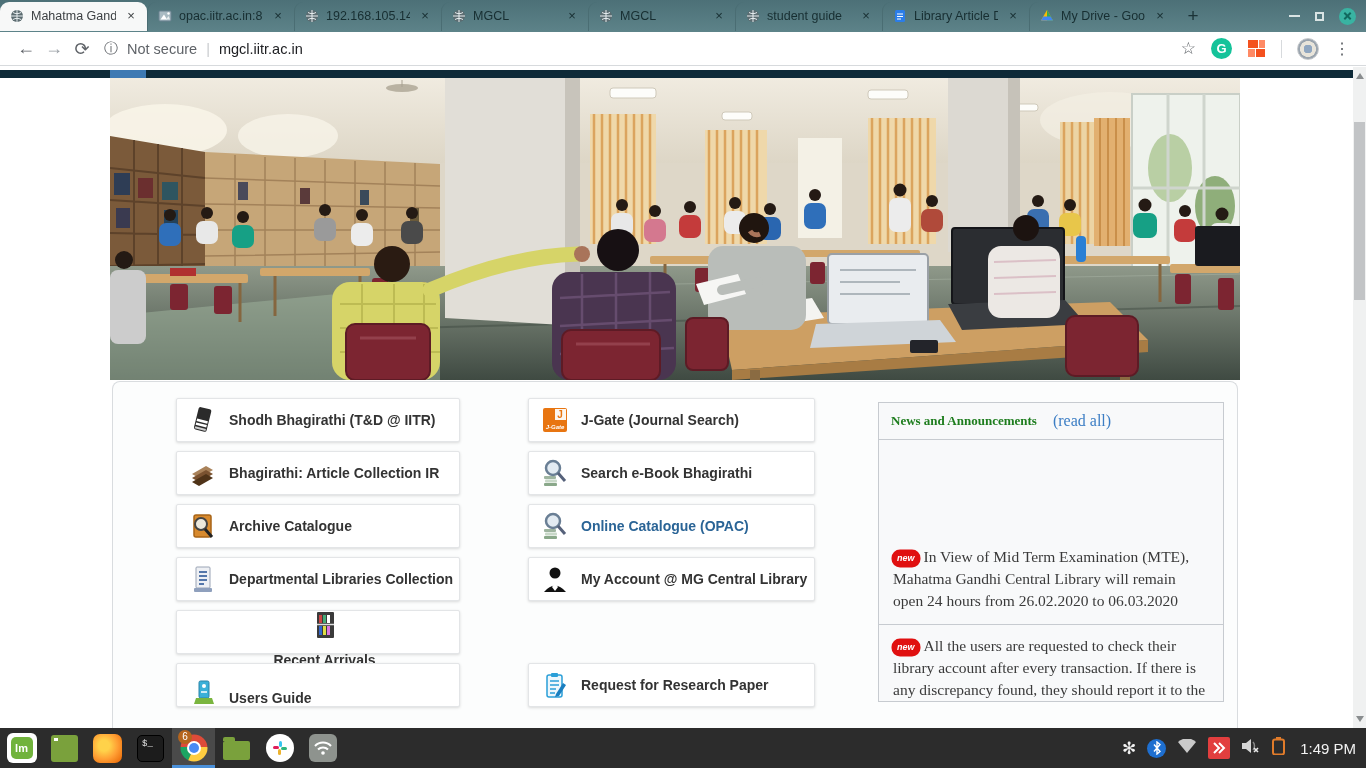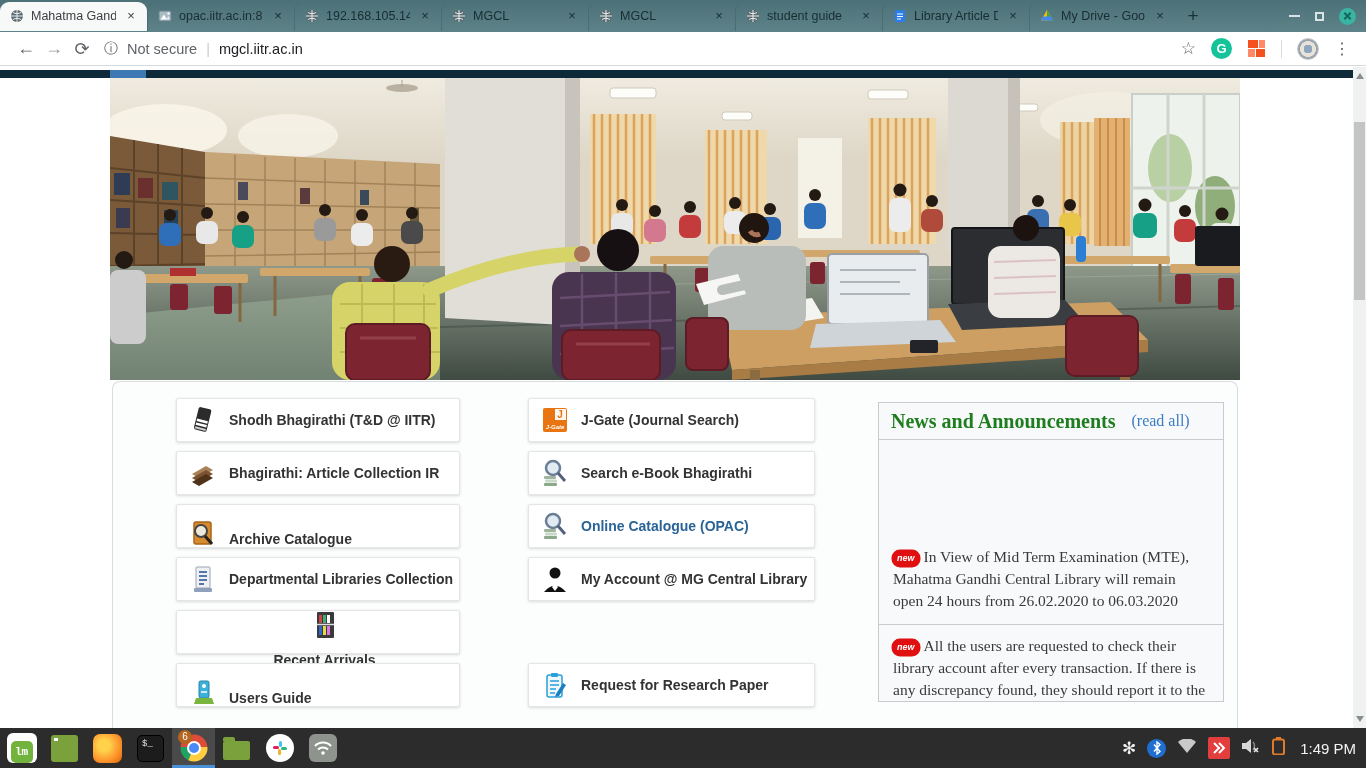--- a/index.html
+++ b/index.html
@@ -59,21 +59,21 @@
     gap:13px; padding-left:13px; font-size:14px; font-weight:bold; color:#333; cursor:pointer; }
   .menu-btn .mi { width:26px; height:28px; flex:none; }
   .col-mid { width:287px; }
   .opac-link { color:#2a6496; }
 
   
   .news { position:absolute; left:878px; top:335px; width:346px; height:300px;
     border:1px solid #c7cbd0; background:#f8f9fa; font-family:"Liberation Serif", serif; overflow:hidden; }
   .news-head { height:37px; display:flex; align-items:center; gap:16px; padding:0 12px;
     border-bottom:1px solid #c7cbd0; }
-  .news-title { color:#1e7d1e; font-weight:bold; font-size:20px; }
+  .news-title { color:#1e7d1e; font-weight:bold; font-size:13px; }
   .news-readall { color:#3b7dc4; font-size:16px; cursor:pointer; }
   .news-item { padding:10px 14px 12px; font-size:15.5px; line-height:22px; color:#3a3a3a; }
   .news-item.first { margin-top:96px; }
   .news-item.second { border-top:1px solid #c7cbd0; }
   .new-badge { display:inline-block; background:#e01010; color:#fff; font-family:"Liberation Sans",sans-serif;
     font-size:9px; font-weight:bold; font-style:italic; line-height:11px; padding:2px 4px; margin-right:5px;
     border-radius:7px; box-shadow:0 0 0 1.5px #e01010; transform:translateY(-1px); }
 
   
   .scrollbar { position:absolute; right:0; top:0; width:13px; height:661px; background:#f0f1f1; }
@@ -82,21 +82,21 @@
   .sb-down { bottom:6px; border-top:6px solid #8a8d8f; }
   .sb-thumb { position:absolute; left:1px; top:55px; width:11px; height:178px; background:#c2c4c6; }
 
   
   .taskbar { position:absolute; bottom:0; left:0; width:1366px; height:40px; background:#2c2c2c;
     display:flex; align-items:center; }
   .tb-slot { width:43px; height:40px; display:flex; align-items:center; justify-content:center; position:relative; }
   .tb-slot.active { background:#4a4a4a; box-shadow:inset 0 -3px 0 #4a90d9; }
   .badge { position:absolute; top:2px; left:6px; min-width:14px; height:14px; border-radius:7px;
     background:#b5651d; color:#fff; font-size:10px; line-height:14px; text-align:center; padding:0 2px; }
-  .mint-ic { width:30px; height:30px; background:#fff; border-radius:6px; display:flex; align-items:flex-end; justify-content:center;font-family:Liberation Mono, monospace; }
+  .mint-ic { width:30px; height:30px; background:#fff; border-radius:6px; display:flex; align-items:center; justify-content:center; }
   .mint-in { width:22px; height:22px; background:#71b33c; border-radius:5px; color:#fff; font-size:11px;
     font-weight:bold; display:flex; align-items:center; justify-content:center; }
   .desk-ic { width:27px; height:27px; background:#7aa13c; border-radius:3px; position:relative; }
   .desk-ic::before { content:""; position:absolute; top:3px; left:3px; width:4px; height:3px; background:#fff; }
   .ffox-ic { width:29px; height:29px; border-radius:7px;
     background:radial-gradient(circle at 38% 40%, #ffd24a 0 22%, #ff9e33 55%, #e66000 100%); }
   .term-ic { width:27px; height:27px; background:#1c1c1c; border:1px solid #000; border-radius:5px;
     color:#e8e8e8; font-size:9px; padding:3px 0 0 4px; font-family:"Liberation Mono",monospace; }
   .folder-ic { width:27px; height:19px; background:#7aa13c; border-radius:2px; position:relative; margin-top:4px; }
   .folder-ic::before { content:""; position:absolute; top:-4px; left:0; width:12px; height:4px; background:#7aa13c; border-radius:2px 2px 0 0; }
@@ -476,21 +476,21 @@
     <span>Shodh Bhagirathi (T&amp;D @ IITR)</span>
   </div>
   <div class="menu-btn" style="left:176px; top:384px;">
     <svg class="mi" viewBox="0 0 26 28">
         <polygon points="2,15 16,7 23,11 9,19" fill="#a9825a"></polygon>
         <polygon points="2,19 16,11 23,15 9,23" fill="#7a5230"></polygon>
         <polygon points="2,23 16,15 23,19 9,27" fill="#4f3318"></polygon>
       </svg>
     <span>Bhagirathi: Article Collection IR</span>
   </div>
-  <div class="menu-btn" style="left:176px; top:437px;align-items:flex-end;">
+  <div class="menu-btn" style="left:176px; top:437px;">
     <svg class="mi" viewBox="0 0 26 28">
         <rect x="4" y="3" width="17" height="22" rx="2" fill="#d88a2e" stroke="#a86417" stroke-width="1.5"></rect>
         <circle cx="11" cy="12" r="6" fill="#ece8dc" stroke="#444" stroke-width="2"></circle>
         <line x1="15" y1="17" x2="22" y2="25" stroke="#222" stroke-width="3"></line>
       </svg>
     <span>Archive Catalogue</span>
   </div>
   <div class="menu-btn" style="left:176px; top:490px;">
     <svg class="mi" viewBox="0 0 26 28">
         <rect x="6" y="2" width="14" height="21" rx="1" fill="#eef0f4" stroke="#9aa4b5"></rect>

